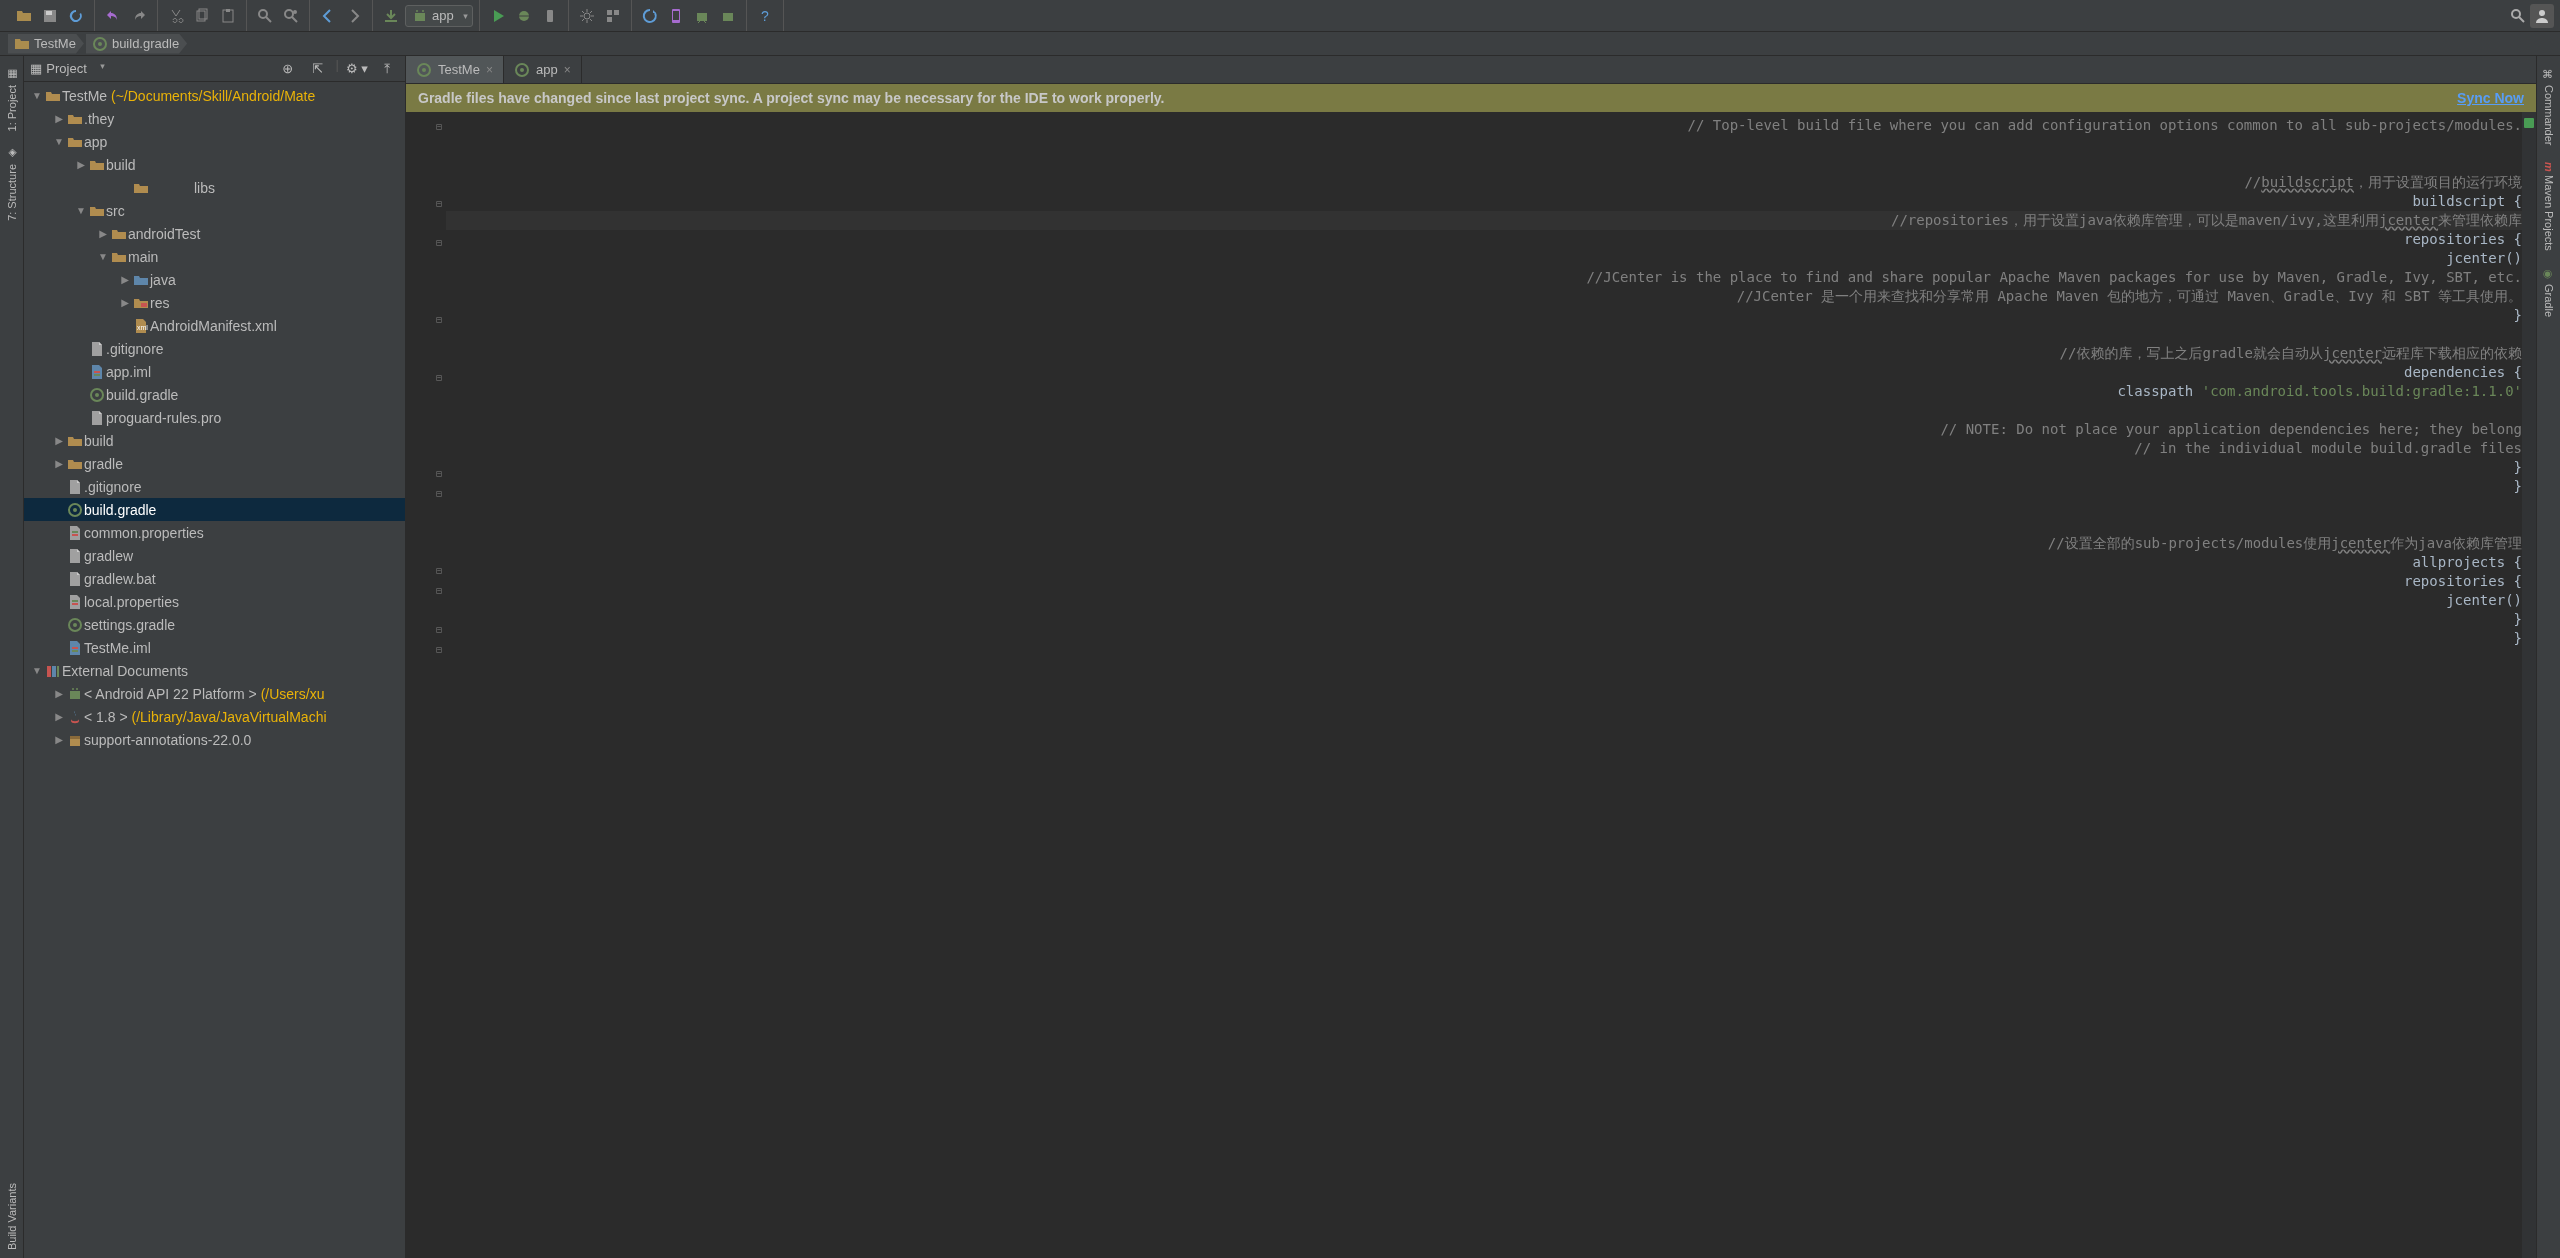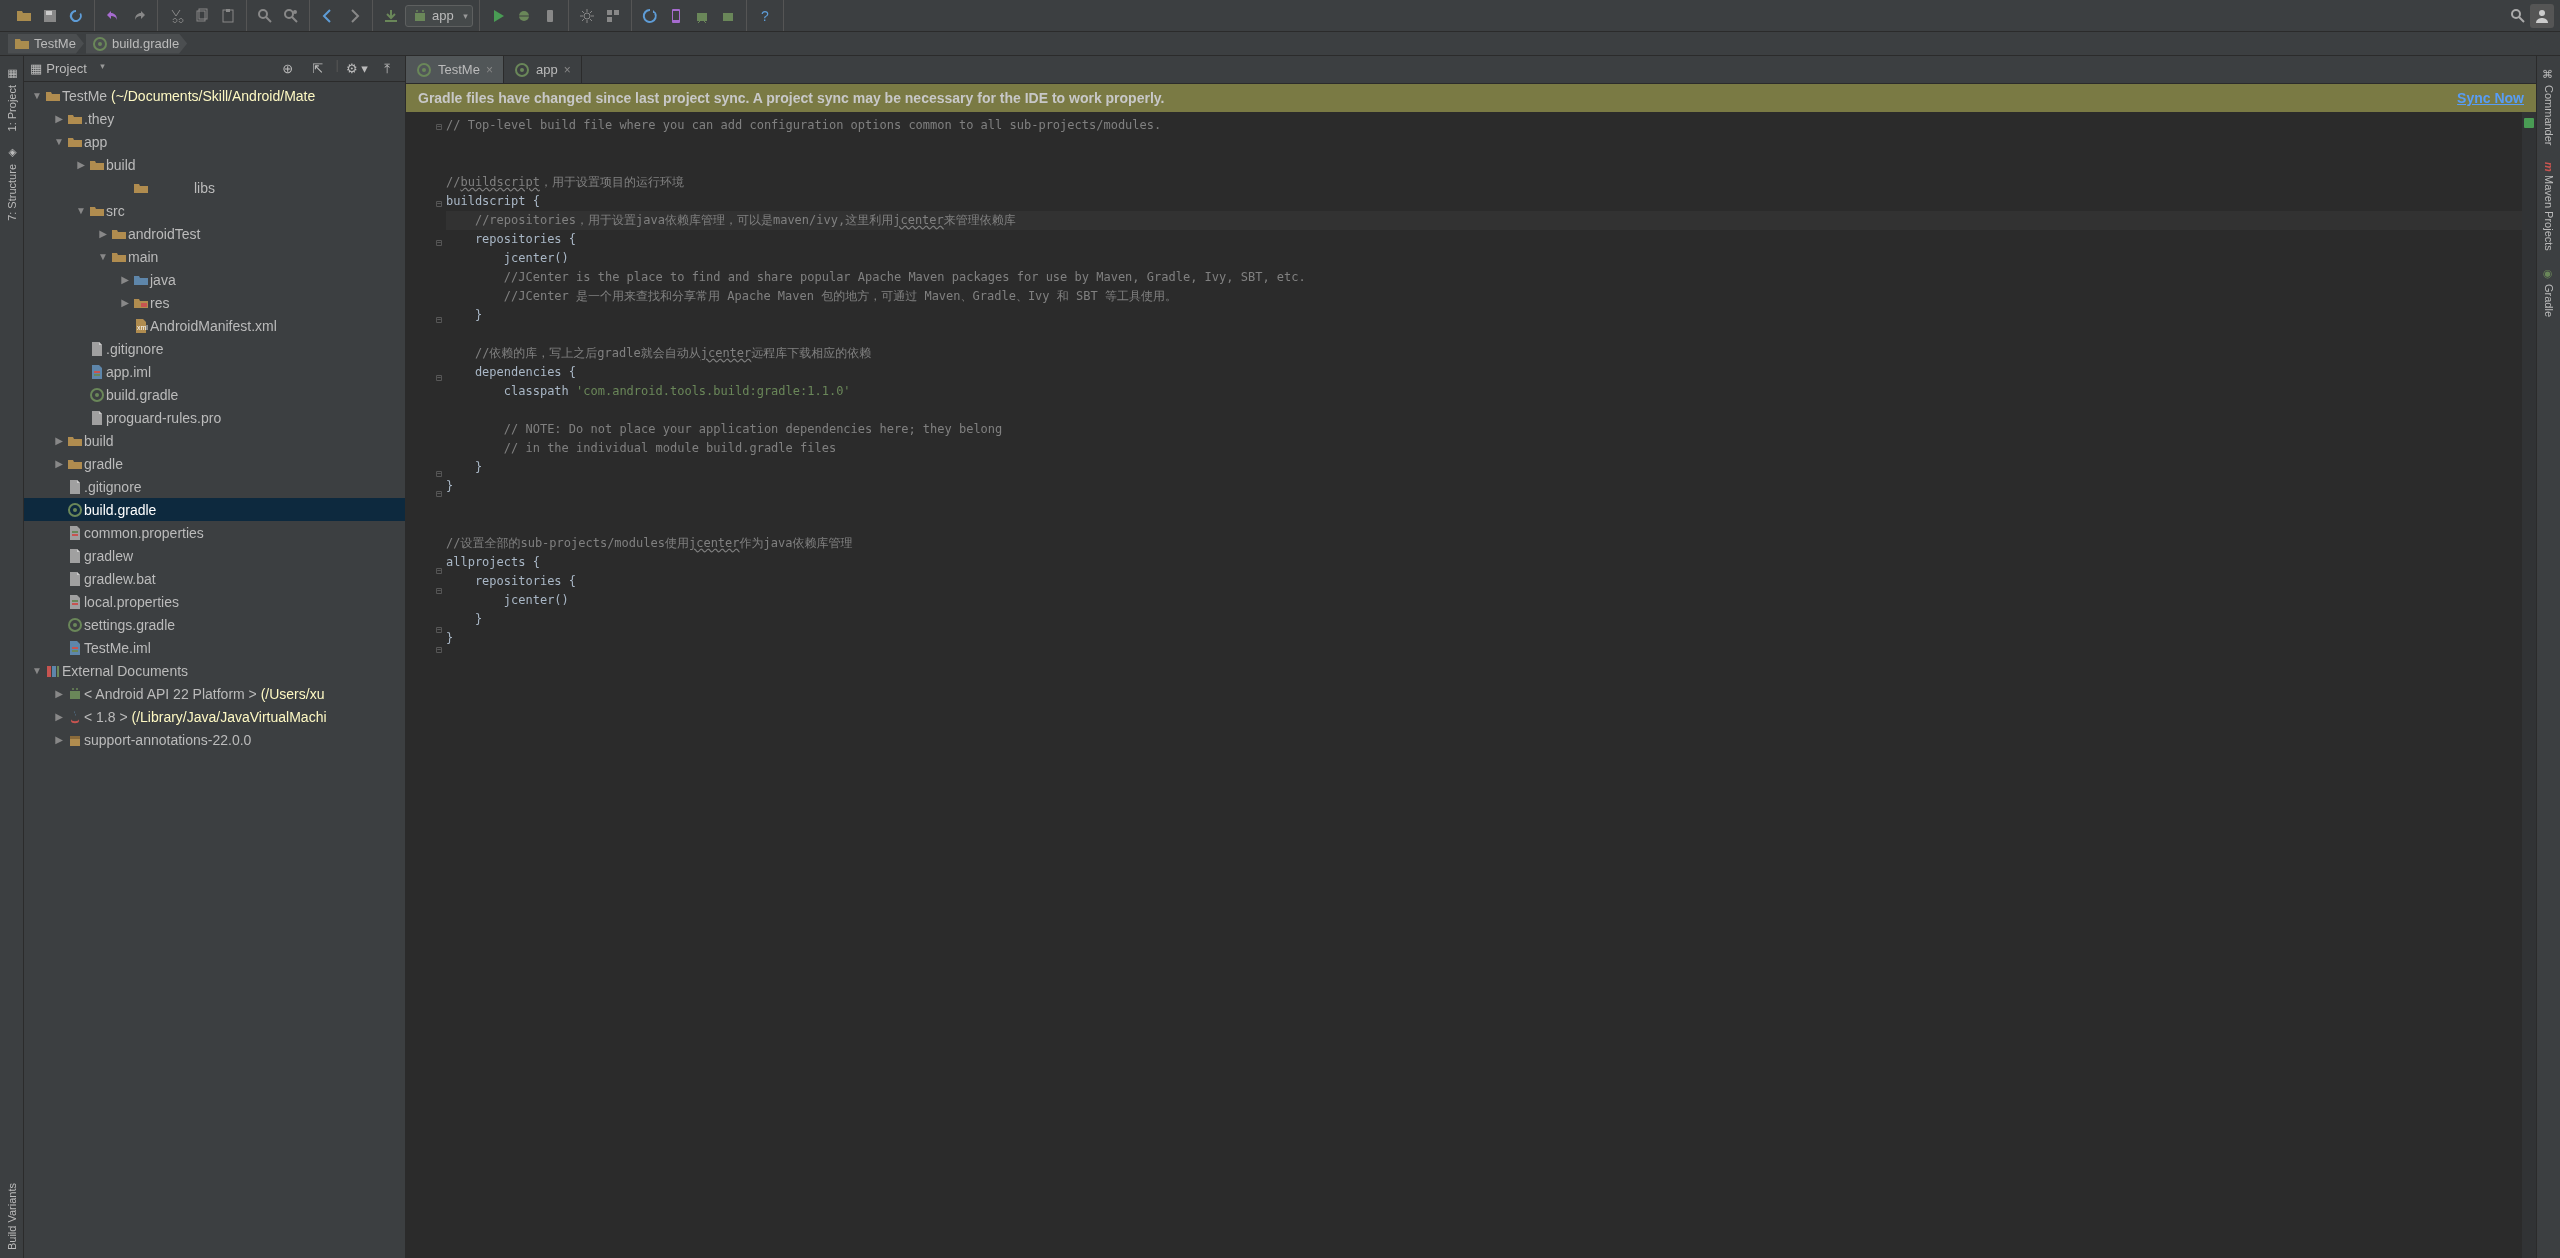--- a/index.html
+++ b/index.html
@@ -177,21 +177,21 @@
 }
 .tree-row.selected { background: #0d293e; color: #fff; }
 .tree-arrow {
   width: 14px;
   text-align: center;
   color: #888;
   font-size: 10px;
 }
 .tree-icon { width: 18px; display: flex; align-items: center; justify-content: center; }
 .tree-label { font-size: 14px; }
-.tree-label .dim { color: #fef9c3; }
+.tree-label .dim { color: #eab308; }
 
 
 .editor-area {
   flex: 1;
   display: flex;
   flex-direction: column;
   background: #2b2b2b;
 }
 .editor-tabs {
   height: 28px;
@@ -244,25 +244,26 @@
 }
 .fold-mark {
   display: inline-block;
   width: 12px;
   color: #666;
   font-size: 10px;
 }
 .code {
   flex: 1;
   font-family: "Menlo", "Consolas", monospace;
-  font-size: 12px;
+  font-size: 14px;
   line-height: 19px;
   padding: 4px 0;
   white-space: pre;
   color: #a9b7c6;
+  text-align: right;
 }
 .code .comment { color: #808080; }
 .code .string { color: #6a8759; }
 .code .underline-wavy { text-decoration: underline wavy #808080; }
 .code .highlight-line { background: #323232; display: inline-block; width: 100%; }
 
 .editor-right-gutter {
   width: 14px;
   background: #313335;
   padding-top: 4px;

